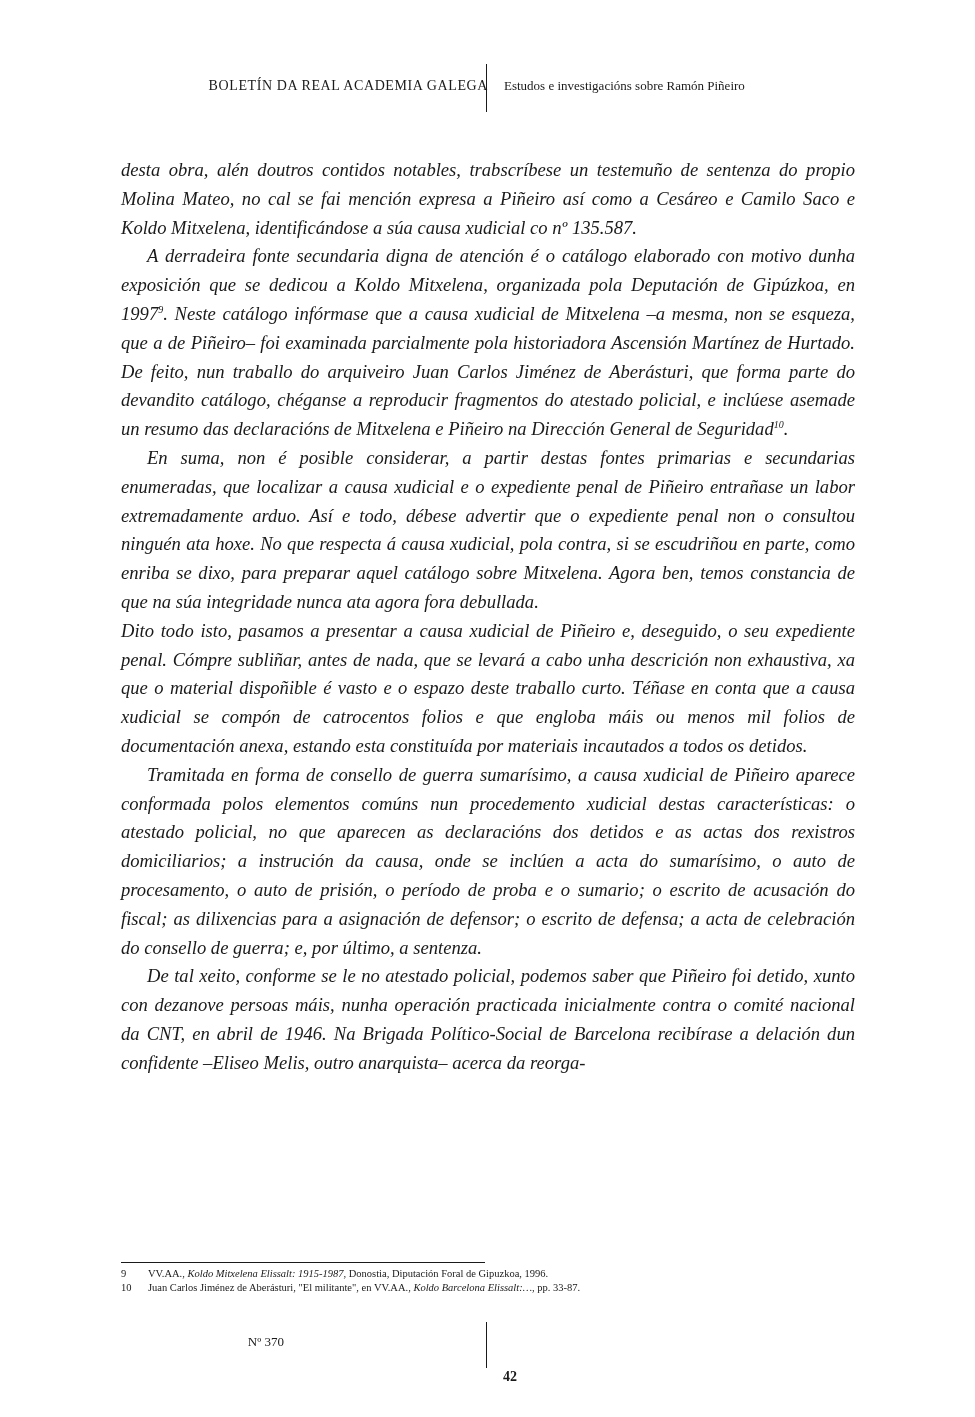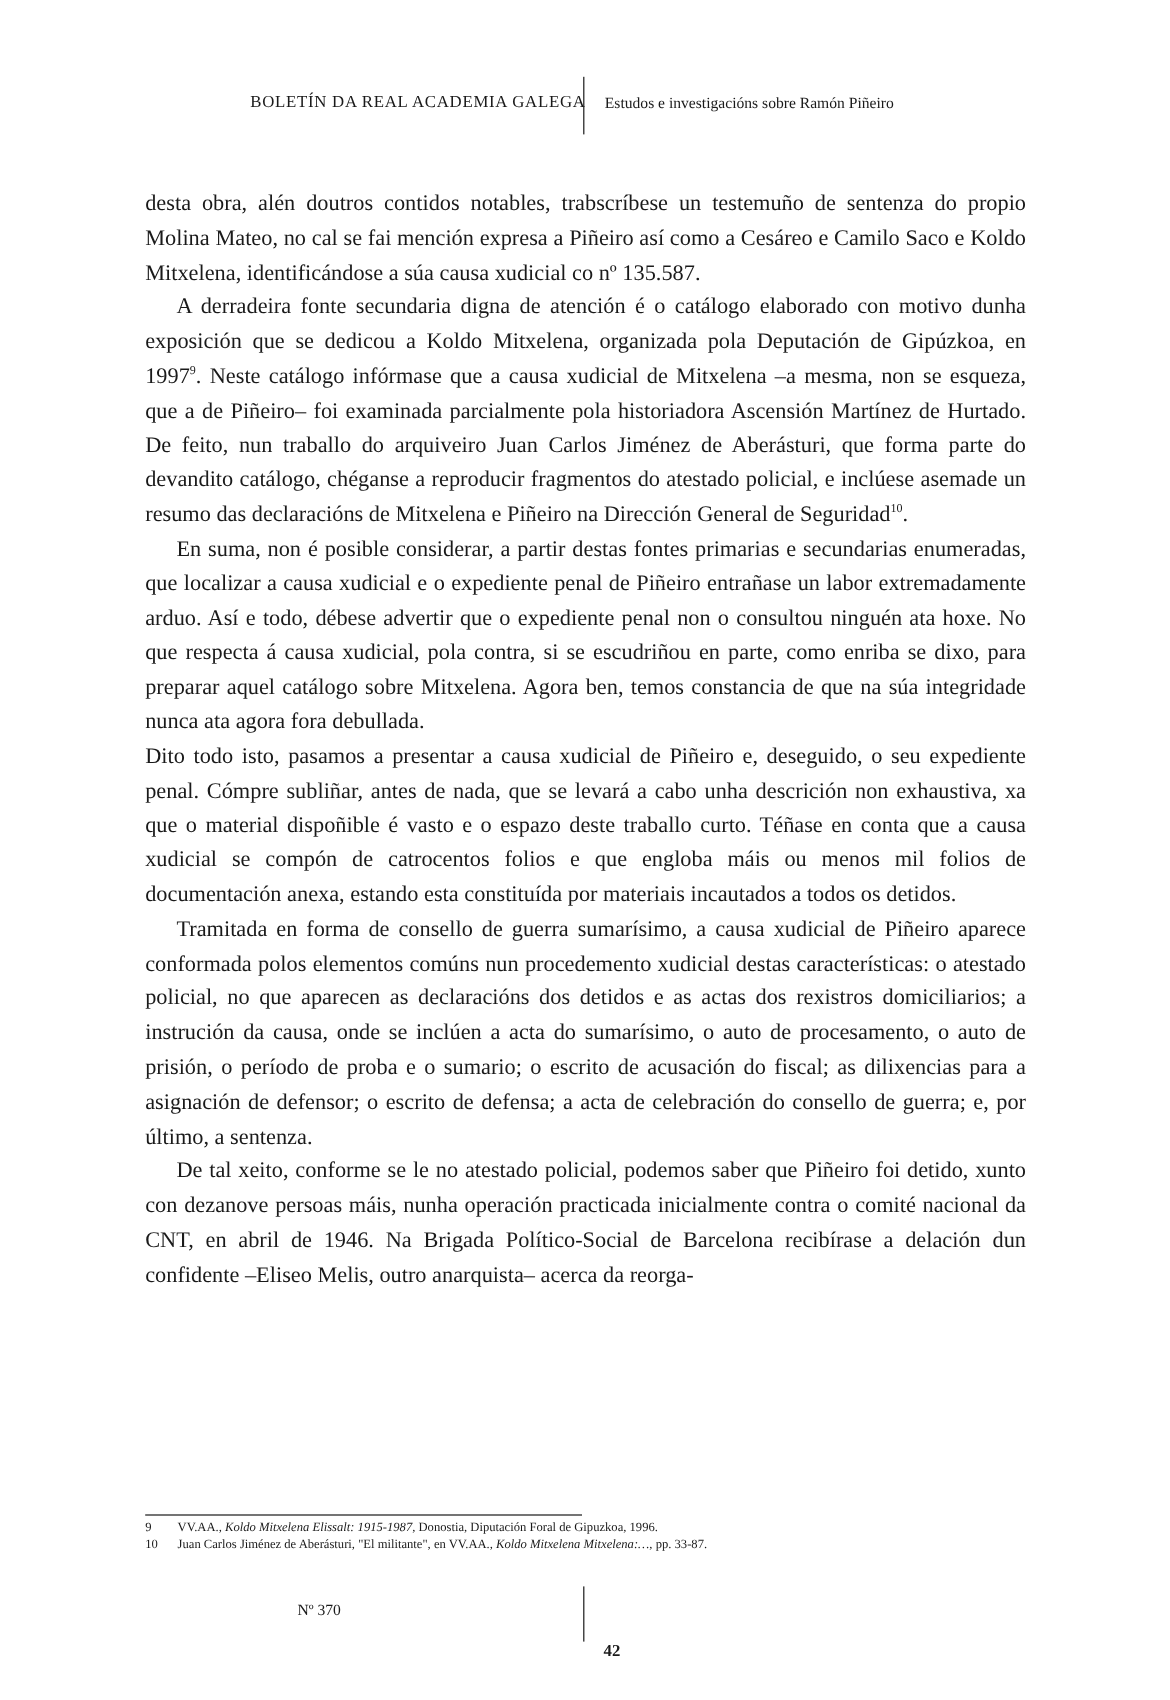--- a/index.html
+++ b/index.html
@@ -46,20 +46,21 @@
       font-size: 13px;
       white-space: nowrap;
     }
     .main-body {
       position: absolute;
       top: 156px;
       left: 121px;
       width: 734px;
       font-size: 18.6px;
       line-height: 28.8px;
+      font-style: italic;
     }
     .main-body p {
       margin: 0;
       text-align: justify;
       text-indent: 26px;
       hyphens: none;
     }
     .main-body p.no-indent {
       text-indent: 0;
     }
@@ -158,21 +159,21 @@
 
 <div class="footnote-rule"></div>
 
 <section class="footnotes">
   <div class="footnote">
     <span class="fn-num">9</span>
     <span><span>VV.AA., </span><em>Koldo Mitxelena Elissalt: 1915-1987</em><span>, Donostia, Diputación Foral de Gipuzkoa, 1996.</span></span>
   </div>
   <div class="footnote">
     <span class="fn-num">10</span>
-    <span><span>Juan Carlos Jiménez de Aberásturi, "El militante", en VV.AA., </span><em>Koldo Mitxelena Mitxelena:…</em><span>, pp. 33-87.</span></span>
+    <span><span>Juan Carlos Jiménez de Aberásturi, "El militante", en VV.AA., </span><em>Koldo Barcelona Elissalt:…</em><span>, pp. 33-87.</span></span>
   </div>
 </section>
 
 <footer class="page-footer">
   <span class="footer-issue">Nº 370</span>
   <span class="footer-divider"></span>
   <span class="footer-page">42</span>
 </footer>
 
 </body></html>

